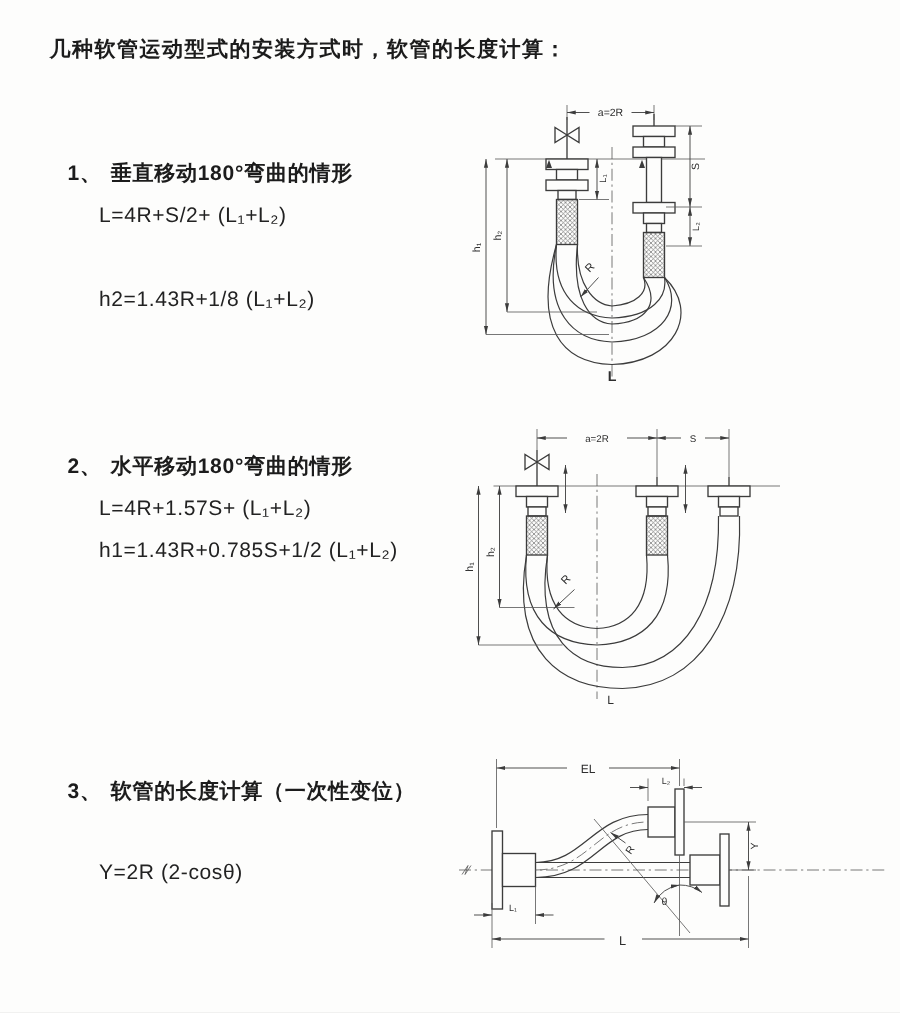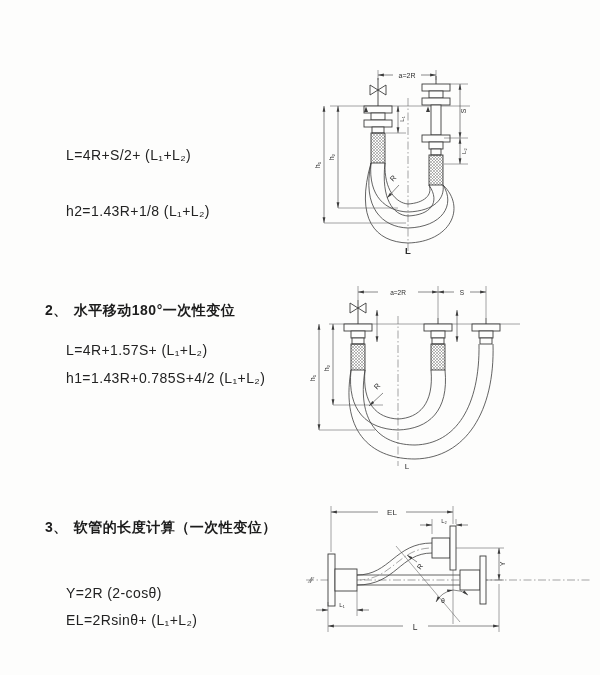--- a/index.html
+++ b/index.html
@@ -18,54 +18,56 @@
   }
   .sec-heading{
     position:absolute;left:45px;
     font-size:14px;font-weight:bold;letter-spacing:0.5px;
   }
   .sec-heading .num{margin-right:6px;}
   .formula{
     position:absolute;left:66px;
     font-size:14px;font-weight:400;letter-spacing:0.4px;
     color:#222;
-    margin-top:12px;
   }
   svg{position:absolute;}
   svg text{
     font-family:"Liberation Sans","DejaVu Sans",sans-serif;
     fill:#2e2e2e;
   }
   .ln{stroke:#3c3c3c;stroke-width:0.9;fill:none;}
   .fit{stroke:#3c3c3c;stroke-width:0.9;fill:#fdfdfc;}
   .dim{stroke:#4a4a4a;stroke-width:0.65;fill:none;}
   .ext{stroke:#5a5a5a;stroke-width:0.55;fill:none;}
   .cl{stroke:#6a6a6a;stroke-width:0.6;fill:none;stroke-dasharray:8 2.5 1.5 2.5;}
   .hose{stroke:#3c3c3c;stroke-width:0.8;fill:none;}
 </style>
 </head>
 <body>
 
 <div class="page">
 
-
+  <div class="title">几种软管运动型式的安装方式时，软管的长度计算：</div>
+
+  <div class="sec-heading" style="top:107px">
+    <span class="num">1、</span><span>垂直移动180°弯曲的情形</span>
+  </div>
   <div class="formula" style="top:135px">L=4R+S/2+ (L₁+L₂)</div>
   <div class="formula" style="top:191px">h2=1.43R+1/8 (L₁+L₂)</div>
 
   <div class="sec-heading" style="top:302px">
-    <span class="num">2、</span><span>水平移动180°一次性变位</span>
+    <span class="num">2、</span><span>水平移动180°弯曲的情形</span>
   </div>
   <div class="formula" style="top:330px">L=4R+1.57S+ (L₁+L₂)</div>
-  <div class="formula" style="top:358px">h1=1.43R+0.785S+4/2 (L₁+L₂)</div>
+  <div class="formula" style="top:358px">h1=1.43R+0.785S+1/2 (L₁+L₂)</div>
 
   <div class="sec-heading" style="top:519px">
     <span class="num">3、</span><span>软管的长度计算（一次性变位）</span>
   </div>
   <div class="formula" style="top:573px">Y=2R (2-cosθ)</div>
-  <div class="formula" style="top:600px">EL=2Rsinθ+ (L₁+L₂)</div>
 
   <svg style="left:308px;top:60px" width="290" height="200" viewBox="0 0 290 200">
     <defs>
       <marker id="ar1" viewBox="0 0 10 6" refX="10" refY="3" markerWidth="9" markerHeight="6" orient="auto-start-reverse">
         <path d="M0,0.6 L10,3 L0,5.4 z" fill="#3c3c3c"></path>
       </marker>
       <pattern id="br1" width="3" height="3" patternUnits="userSpaceOnUse">
         <path d="M0,3 l3,-3 M0,0 l3,3" stroke="#6b6b6b" stroke-width="0.45" fill="none"></path>
       </pattern>
     </defs>

